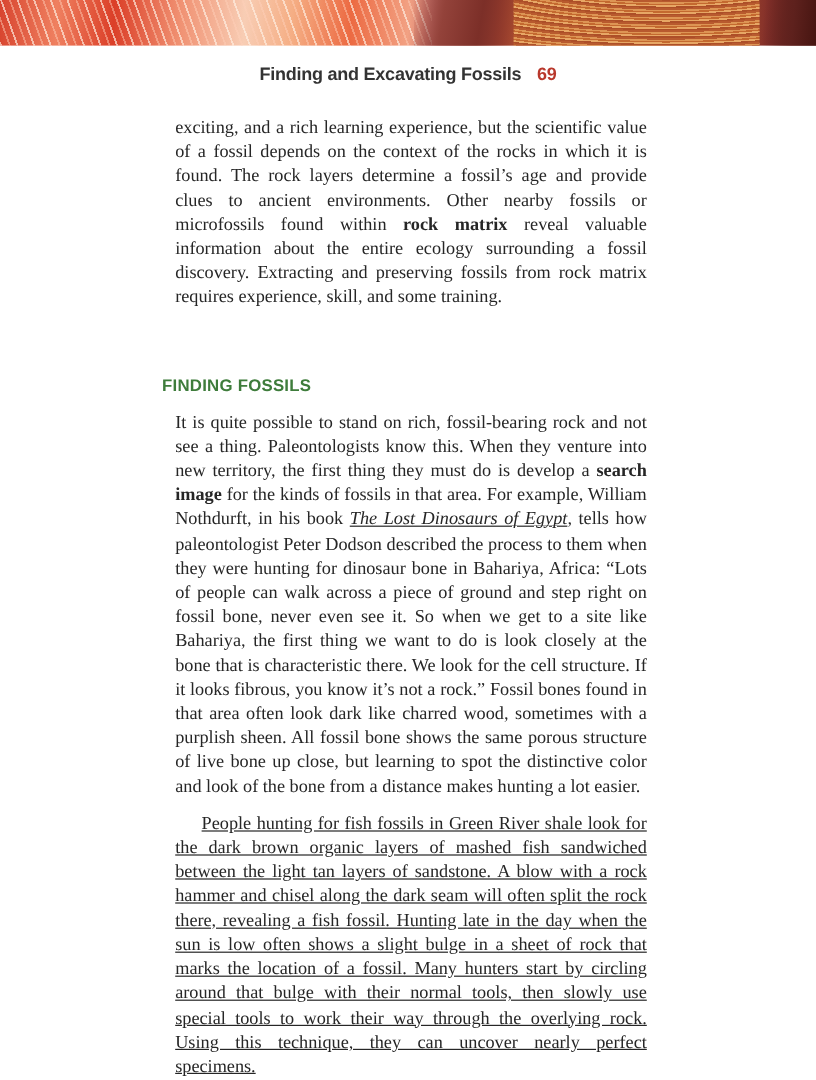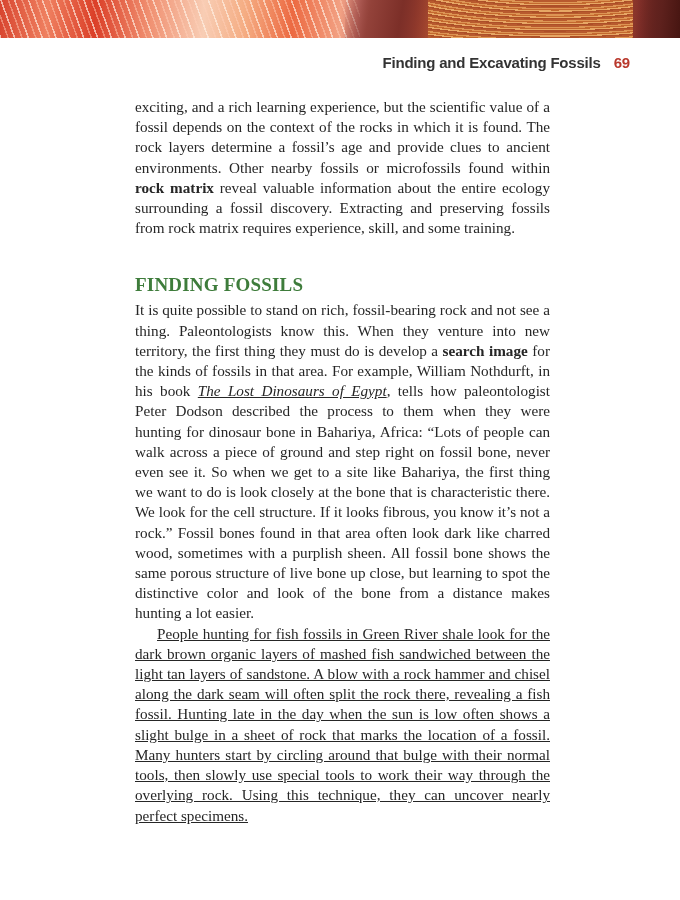--- a/index.html
+++ b/index.html
@@ -32,49 +32,48 @@
       
       linear-gradient(92deg,
         #d8452f 0%, #ef8060 7%, #db3f28 14%, #f09071 22%, #f8cdb4 30%,
         #f5ad83 36%, #ec6a42 43%, #f2a183 50%, #c8746f 53%, #8e3b34 57%,
         #a8442f 61%, #cf7038 68%, #d98c44 78%, #c2622f 86%, #84302a 94%, #531a16 100%);
   }
 
   
   .running-head {
     margin-top: 16px;
-    padding-right: 50px;
-    text-align: right;
+    text-align: center;
     font-family: "Liberation Sans", sans-serif;
     font-weight: 700;
     font-size: 15px;
     line-height: 18px;
     letter-spacing: -0.2px;
     white-space: nowrap;
   }
   .running-head .title { color: #333333; }
   .running-head .folio { color: #b9382c; margin-left: 13px; }
 
   
   .text-column {
     margin: 25px 0 0 135px;
     width: 415px;
     color: #262626;
   }
   .section-heading {
-    margin: 36px 0 5px 0;
-    font-family: Liberation Serif, serif;
+    margin: 52px 0 5px 0;
+    font-family: Liberation Sans, sans-serif;
     font-weight: 700;
-    font-size: 19px;
+    font-size: 14px;
     line-height: 21px;
     letter-spacing: 0.2px;
     color: #3e7c3b;
   }
   .body-para {
-    margin: 0;
+    margin: 11px;
     font-size: 15.2px;
     line-height: 20.2px;
     text-align: justify;
   }
   .body-para.indent { text-indent: 22px; text-decoration: underline; }
   .body-para b { font-weight: 700; }
   .body-para i { font-style: italic; text-decoration: underline; }
 </style>
 </head>
 <body>

